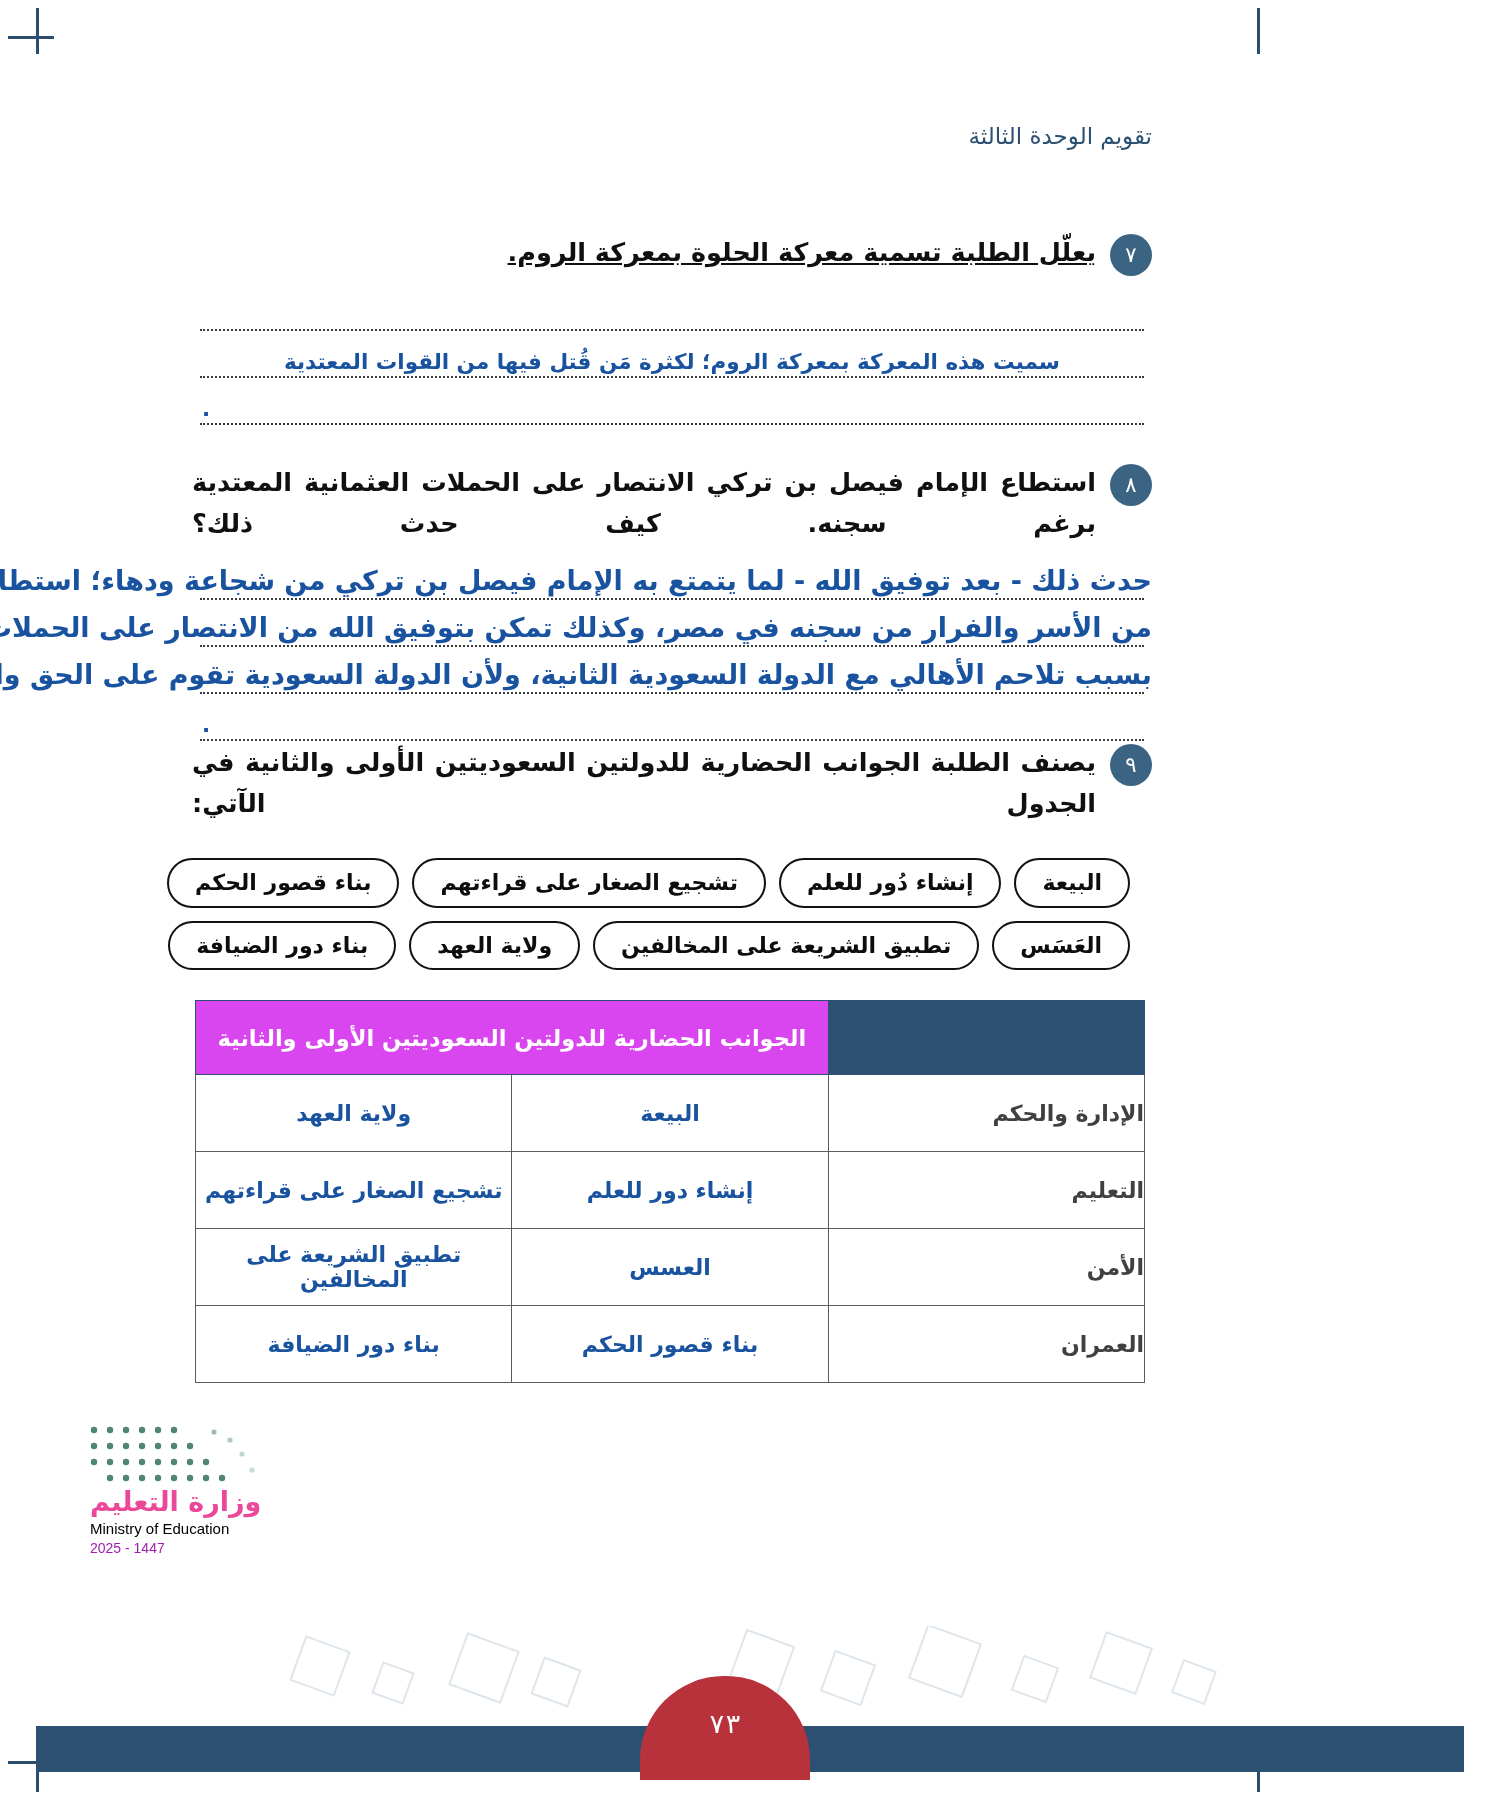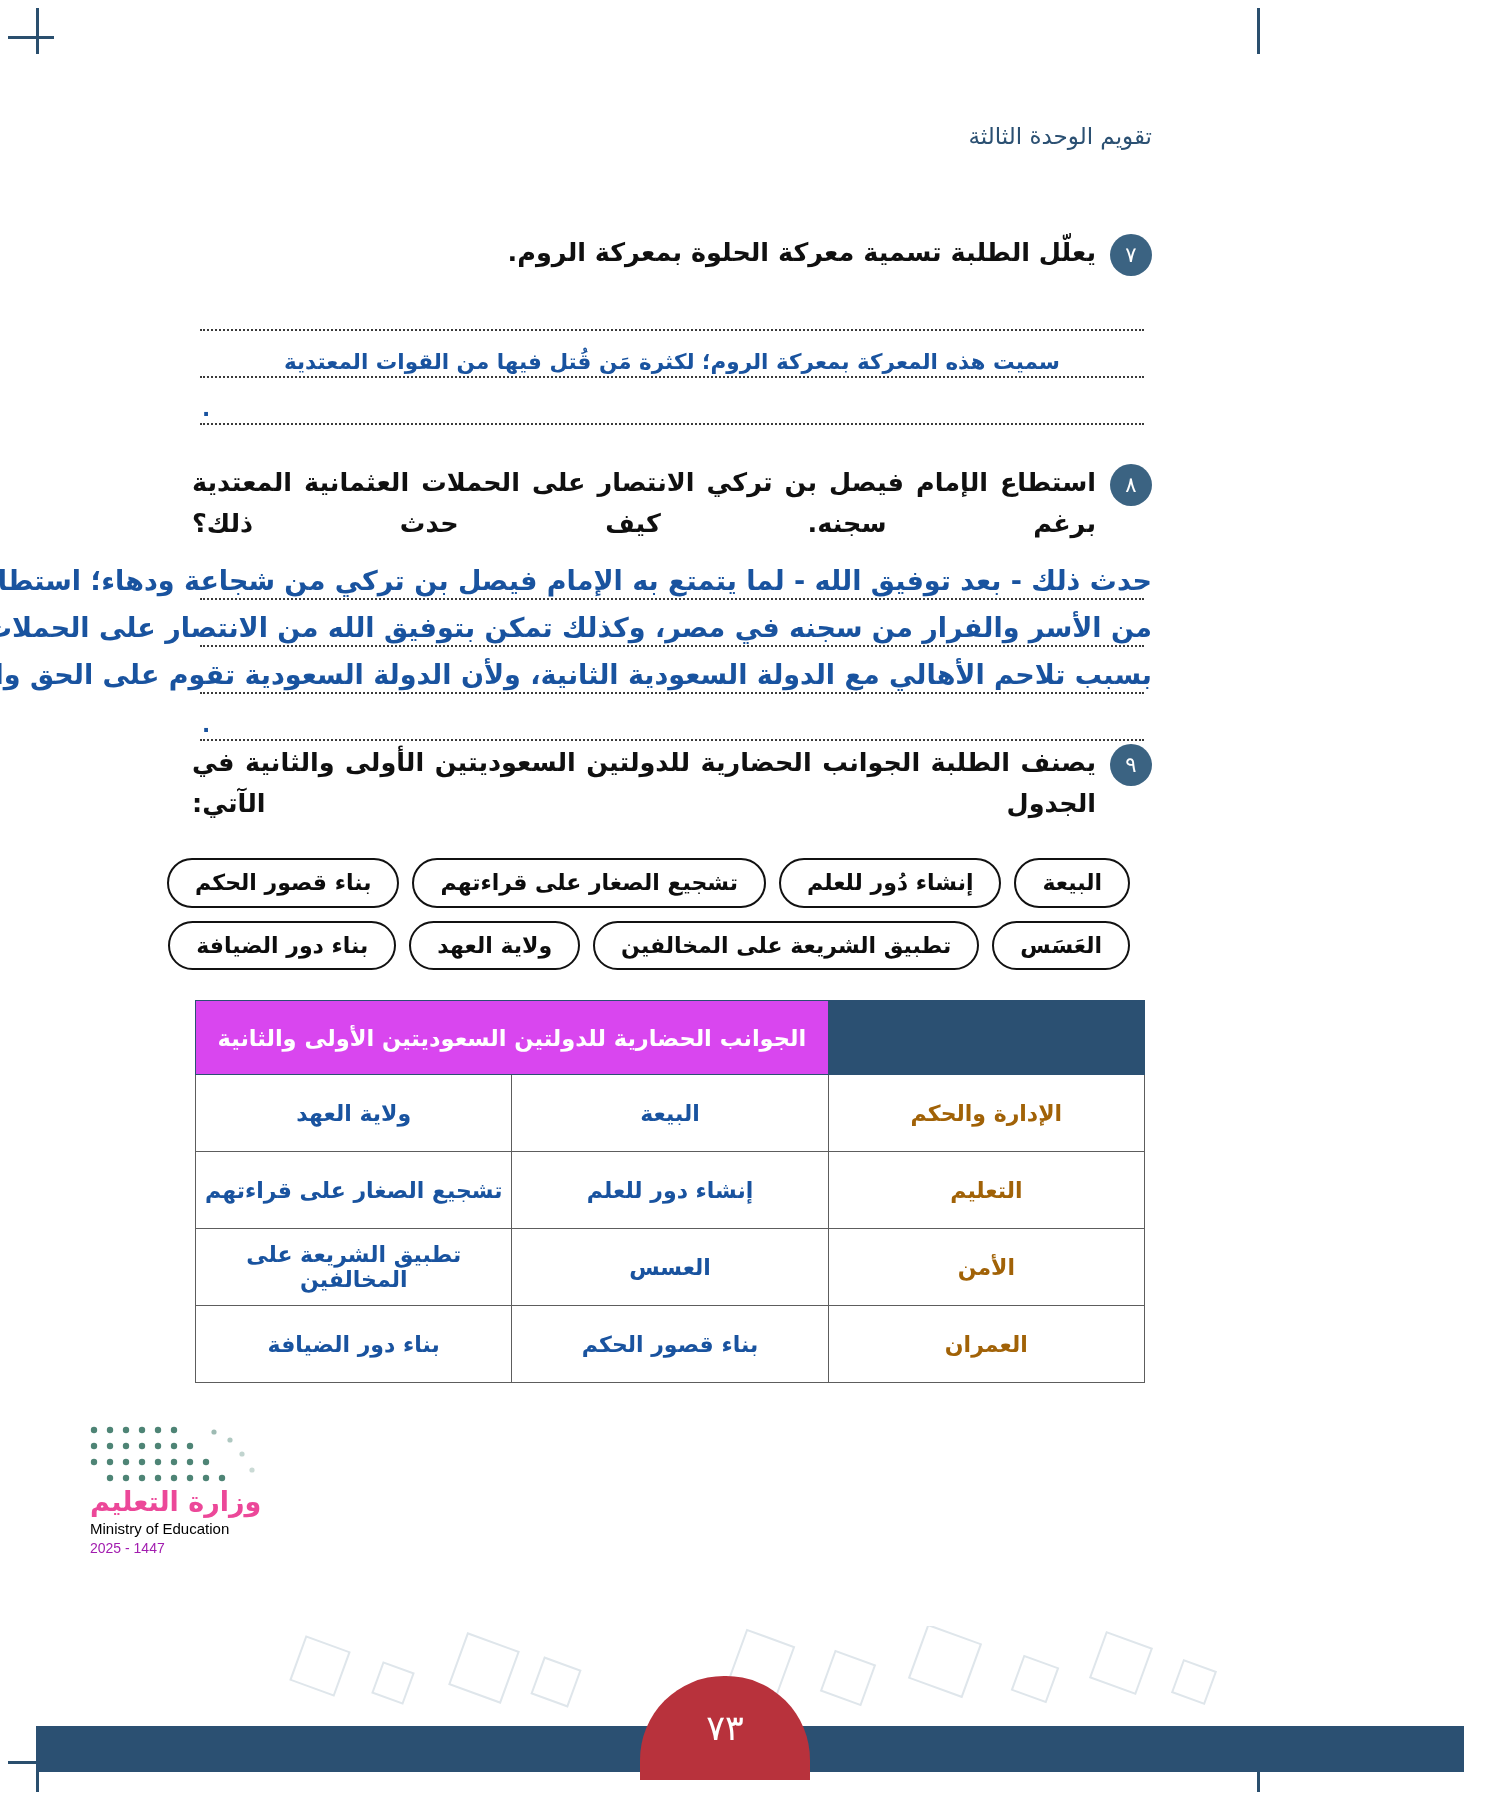--- a/index.html
+++ b/index.html
@@ -85,21 +85,21 @@
     flex: 1 1 auto;
     font-size: 25.5px;
     font-weight: bold;
     color: #101010;
     line-height: 1.62;
     text-align: justify;
     text-align-last: justify;
     font-family: "DejaVu Sans", sans-serif;
     letter-spacing: 0.2px;
   }
-  .q-text.single { text-align-last: right; }
+  .q-text.single { text-align-last: right; text-decoration: underline; }
 
   
   .ans-area { margin-top: 14px; position: relative; }
 
   .ans-line {
     position: relative;
     height: 47px;
     margin-right: 0px;
   }
   .ans-line::after {
@@ -175,22 +175,23 @@
     border-color: #2b5072;
     height: 74px;
     font-size: 22.5px;
   }
   .cls-table thead th.blank-head {
     background: #2b5072;
     border-color: #2b5072;
   }
   .cls-table td.rowlabel {
     font-weight: bold;
-    color: #a16207;
+    color: #404040;
     width: 212px;
+    text-align: right;
   }
   .cls-table td.answer {
     color: #19539f;
     font-weight: bold;
   }
 
   
   .footer-logo {
     position: absolute;
     left: 84px;
@@ -250,22 +251,22 @@
     bottom: 20px;
     width: 170px;
     height: 104px;
     background: #b8323c;
     border-radius: 84px 84px 0 0;
     display: flex;
     align-items: flex-start;
     justify-content: center;
     padding-top: 32px;
     color: #ffffff;
-    font-size: 35px;
-    font-family: Liberation Sans, sans-serif;
+    font-size: 27px;
+    font-family: Liberation Mono, monospace;
     z-index: 4;
   }
 </style>
 </head>
 <body>
 
 <div class="crop-mark cm-tl-v"></div>
 <div class="crop-mark cm-tl-h"></div>
 <div class="crop-mark cm-tr-v"></div>
 <div class="crop-mark cm-bl-v"></div>

